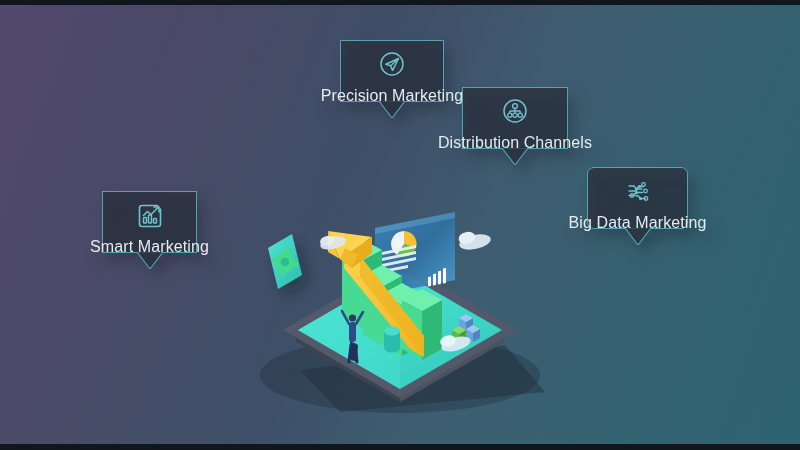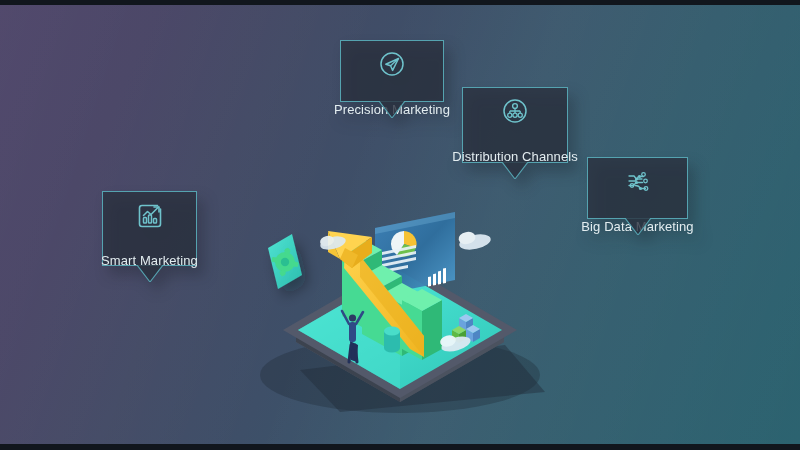--- a/index.html
+++ b/index.html
@@ -42,23 +42,23 @@
     background:rgba(42,49,63,0.80);
     display:flex; flex-direction:column;
     align-items:center; justify-content:flex-start;
     padding-top:7px;
     filter:drop-shadow(7px 9px 7px rgba(15,20,28,0.30));
   }
   .callout .ico { width:34px; height:34px; display:block; }
   .callout .ico svg { display:block; }
   .callout .cap {
     color:#e3edf0;
-    font-size:13px;
+    font-size:16px;
     letter-spacing:.1px;
-    margin-top:20px;
+    margin-top:5px;
     white-space:nowrap;
   }
   .tail {
     position:absolute;
     left:50%; top:100%;
     transform:translateX(-50%);
     width:26px; height:17px;
     overflow:hidden;
   }
   .tail svg { display:block; }
@@ -235,21 +235,21 @@
     <g opacity="0.95">
       <ellipse cx="475" cy="242" rx="16" ry="7" fill="#dce9f2" transform="rotate(-12 475 242)"></ellipse>
       <ellipse cx="467" cy="238" rx="8.5" ry="6" fill="#f0f7fb" transform="rotate(-12 467 238)"></ellipse>
     </g>
     <g opacity="0.95">
       <ellipse cx="456" cy="344" rx="15" ry="6.5" fill="#dce9f2" transform="rotate(-16 456 344)"></ellipse>
       <ellipse cx="448" cy="341" rx="8" ry="5.5" fill="#f0f7fb" transform="rotate(-16 448 341)"></ellipse>
     </g>
   </svg>
 
-  <div class="callout" style="left:102px; top:191px; width:95px; height:75px;">
+  <div class="callout" style="left:102px; top:191px; width:95px; height:62px;">
     <span class="ico">
       <svg viewBox="0 0 34 34" width="34" height="34">
         <path d="M24.5 6.5 H9 a2.5 2.5 0 0 0 -2.5 2.5 V25 a2.5 2.5 0 0 0 2.5 2.5 H25 a2.5 2.5 0 0 0 2.5 -2.5 V10" fill="none" stroke="#6fc3cc" stroke-width="1.6" stroke-linecap="round"></path>
         <polyline points="10.5,16.5 14.5,12.5 18,15.5 25.5,8" fill="none" stroke="#6fc3cc" stroke-width="1.6" stroke-linecap="round" stroke-linejoin="round"></polyline>
         <polyline points="21,8 26,8 26,13" fill="none" stroke="#6fc3cc" stroke-width="1.6" stroke-linecap="round" stroke-linejoin="round"></polyline>
         <rect x="10.5" y="18.5" width="3" height="5.5" rx="0.8" fill="none" stroke="#6fc3cc" stroke-width="1.5"></rect>
         <rect x="15.5" y="16" width="3" height="8" rx="0.8" fill="none" stroke="#6fc3cc" stroke-width="1.5"></rect>
         <rect x="20.5" y="19.5" width="3" height="4.5" rx="0.8" fill="none" stroke="#6fc3cc" stroke-width="1.5"></rect>
       </svg>
     </span>
@@ -273,41 +273,41 @@
     </span>
     <span class="cap">Precision Marketing</span>
     <span class="tail">
       <svg viewBox="0 0 26 17" width="26" height="17">
         <polygon points="0,0 26,0 13,17" fill="rgba(42,49,63,0.80)"></polygon>
         <polyline points="0,0 13,17 26,0" fill="none" stroke="#55a3b0" stroke-width="1.1"></polyline>
       </svg>
     </span>
   </div>
 
-  <div class="callout" style="left:462px; top:87px; width:106px; height:76px;">
+  <div class="callout" style="left:462px; top:87px; width:106px; height:62px;">
     <span class="ico">
       <svg viewBox="0 0 34 34" width="34" height="34">
         <circle cx="17" cy="16" r="11" fill="none" stroke="#6fc3cc" stroke-width="1.5"></circle>
         <circle cx="17" cy="11" r="2.4" fill="none" stroke="#6fc3cc" stroke-width="1.4"></circle>
         <path d="M17 13.4 V16 M11.8 16 h10.4 M11.8 16 v2.2 M17 16 v2.2 M22.2 16 v2.2" fill="none" stroke="#6fc3cc" stroke-width="1.3"></path>
         <circle cx="11.8" cy="20.3" r="2.1" fill="none" stroke="#6fc3cc" stroke-width="1.3"></circle>
         <circle cx="17" cy="20.3" r="2.1" fill="none" stroke="#6fc3cc" stroke-width="1.3"></circle>
         <circle cx="22.2" cy="20.3" r="2.1" fill="none" stroke="#6fc3cc" stroke-width="1.3"></circle>
       </svg>
     </span>
     <span class="cap">Distribution Channels</span>
     <span class="tail">
       <svg viewBox="0 0 26 17" width="26" height="17">
         <polygon points="0,0 26,0 13,17" fill="rgba(42,49,63,0.80)"></polygon>
         <polyline points="0,0 13,17 26,0" fill="none" stroke="#55a3b0" stroke-width="1.1"></polyline>
       </svg>
     </span>
   </div>
 
-  <div class="callout" style="left:587px; top:157px; width:101px; height:62px;">
+  <div class="callout" style="left:587px; top:167px; width:101px; height:62px;border-radius:7px;">
     <span class="ico">
       <svg viewBox="0 0 34 34" width="34" height="34">
         <g fill="none" stroke="#6fc3cc" stroke-width="1.3" stroke-linecap="round">
           <path d="M8 11 h5 l2.5 3 h5.5"></path>
           <path d="M8 16 h6.5 l3 -4.5 h5"></path>
           <path d="M8 20.5 h4 l3.5 -3 h6"></path>
           <path d="M14 20.5 q4 0 5.5 3 h5"></path>
         </g>
         <g fill="#6fc3cc">
           <circle cx="15.5" cy="14" r="1.6"></circle>

